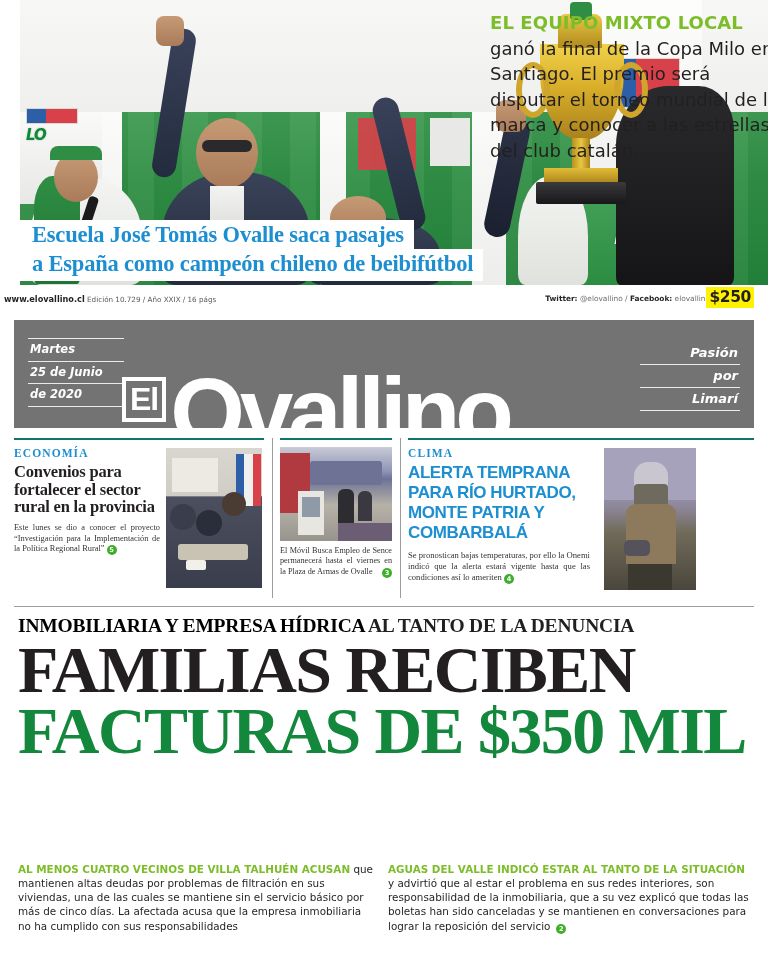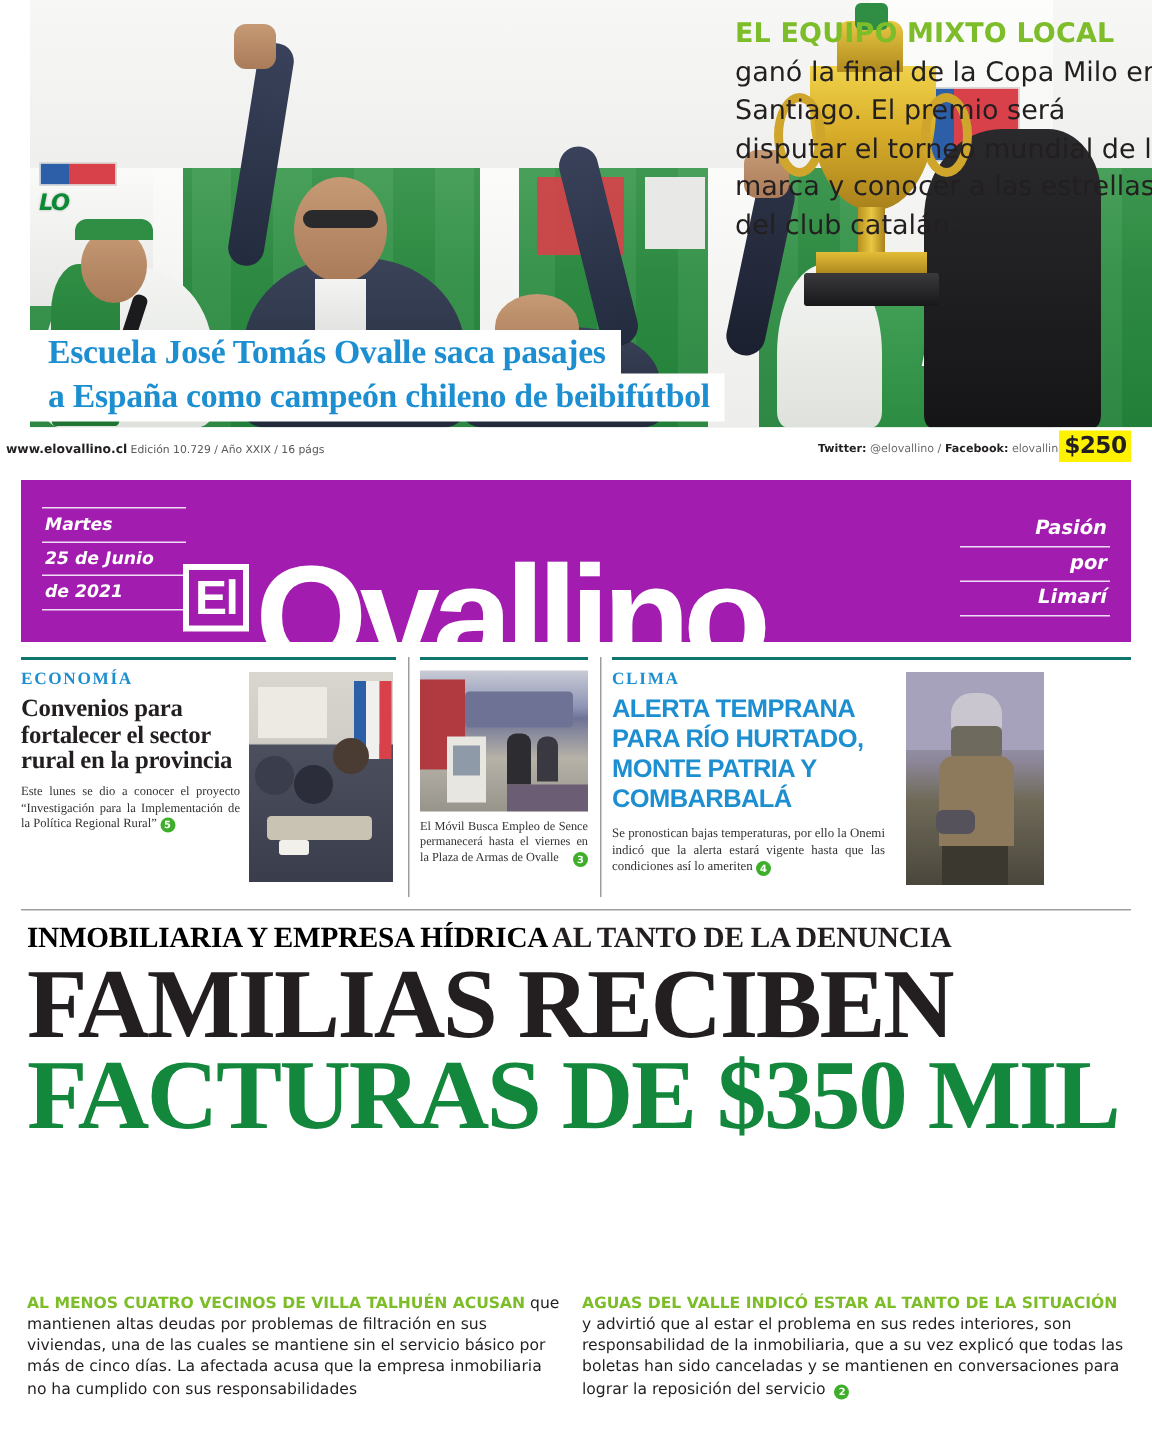--- a/index.html
+++ b/index.html
@@ -109,21 +109,21 @@
   .price{
     position:absolute; right:14px; top:2px;
     background:#fff200; color:#231f20;
     font-family:"DejaVu Sans", sans-serif; font-weight:bold; font-size:15.5px;
     padding:1px 3px 2px 3px; letter-spacing:-.4px;
   }
 
   
   .masthead{
     position:absolute; left:14px; top:320px; width:740px; height:108px;
-    background:#a21caf; overflow:hidden;
+    background:#737373; overflow:hidden;
   }
   .date-block{
     position:absolute; left:14px; top:18px; width:96px;
     color:#fff; font-family:"DejaVu Sans", sans-serif;
     font-weight:bold; font-style:italic; font-size:11.5px; line-height:1;
   }
   .date-block div{ padding:5px 0 5px 2px; border-bottom:1px solid rgba(255,255,255,.85); }
   .date-block div:first-child{ border-top:1px solid rgba(255,255,255,.85); }
   .logo{
     position:absolute; left:108px; top:4px;
@@ -318,21 +318,21 @@
       <b>Facebook:</b>
       <span>elovallino</span>
     </div>
     <div class="price">$250</div>
   </div>
 
   <div class="masthead">
     <div class="date-block">
       <div>Martes</div>
       <div>25 de Junio</div>
-      <div>de 2021</div>
+      <div>de 2020</div>
     </div>
     <div class="logo">
       <span class="el">El</span><span>Ovallino</span>
     </div>
     <div class="tag-block">
       <div>Pasión</div>
       <div>por</div>
       <div>Limarí</div>
     </div>
   </div>

